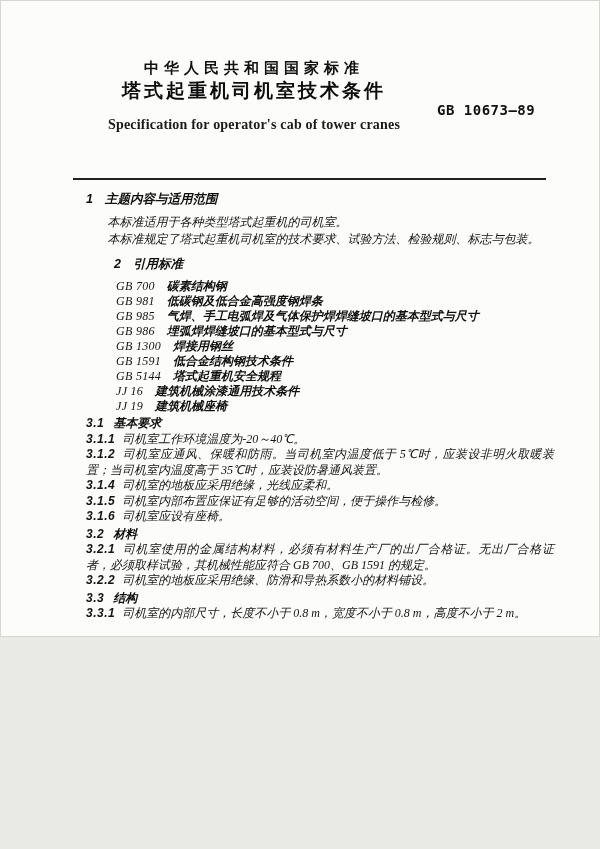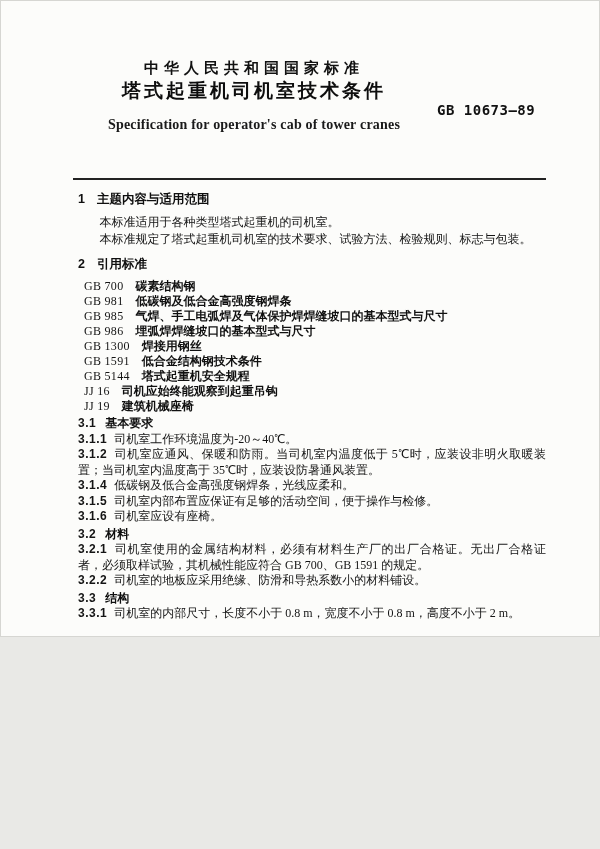--- a/index.html
+++ b/index.html
@@ -34,32 +34,32 @@
     font-family:"DejaVu Sans Mono", monospace;
     font-size:14px; font-weight:700; letter-spacing:0.5px; color:#111;
     white-space:nowrap;
   }
   .header-rule {
     position:absolute; top:177px; left:72px; width:473px; height:2px;
     background:#222;
   }
   
   .content {
-    position:absolute; top:190px; left:77px; width:468px;
-    font-size:12px; line-height:15.5px; color:#141414;
+    position:absolute; top:190px; left:85px; width:468px;
+    font-size:12px; line-height:15.5px; color:#141414;font-style:italic;
   }
   .sec-heading {
     font-family:"Liberation Sans", sans-serif;
     font-weight:700; font-size:12.5px; line-height:17px; color:#0f0f0f;
     margin-bottom:6px;
   }
-  .sec-heading.spaced { margin-top:8px; }
+  .sec-heading.spaced { margin-top:8px;margin-left:28px; }
   .sec-num { display:inline-block; margin-right:12px; }
   p.indent { text-indent:1.8em; line-height:17px; }
-  .refs { margin-left:6px; line-height:15px; }
+  .refs { margin-left:30px; line-height:15px; }
   .ref-row { white-space:nowrap; }
   .ref-code {
     display:inline-block; margin-right:12px;
     font-family:"Liberation Serif", serif; letter-spacing:0.3px;
   }
   .ref-name { font-family:"Liberation Sans", sans-serif; font-weight:700; color:#101010; }
   .clause { text-align:justify; line-height:15.5px; }
   .clause .cl-num {
     font-family:"Liberation Sans", sans-serif; font-weight:700;
     letter-spacing:0.5px; margin-right:7px; white-space:nowrap;
@@ -125,39 +125,39 @@
       <div class="ref-row">
         <span class="ref-code">GB 1300</span><span class="ref-name">焊接用钢丝</span>
       </div>
       <div class="ref-row">
         <span class="ref-code">GB 1591</span><span class="ref-name">低合金结构钢技术条件</span>
       </div>
       <div class="ref-row">
         <span class="ref-code">GB 5144</span><span class="ref-name">塔式起重机安全规程</span>
       </div>
       <div class="ref-row">
-        <span class="ref-code">JJ 16</span><span class="ref-name">司机应始终能观察到起重吊钩</span>
+        <span class="ref-code">JJ 16</span><span class="ref-name">建筑机械涂漆通用技术条件</span>
       </div>
       <div class="ref-row">
         <span class="ref-code">JJ 19</span><span class="ref-name">建筑机械座椅</span>
       </div>
     </div>
 
 
     <div class="clause clause-heading">
       <span class="cl-num">3.1</span><span class="cl-text">基本要求</span>
     </div>
     <div class="clause">
       <span class="cl-num">3.1.1</span><span class="cl-text">司机室工作环境温度为-20～40℃。</span>
     </div>
     <div class="clause">
       <span class="cl-num">3.1.2</span><span class="cl-text">司机室应通风、保暖和防雨。当司机室内温度低于 5℃时，应装设非明火取暖装置；当司机室内温度高于 35℃时，应装设防暑通风装置。</span>
     </div>
     <div class="clause">
-      <span class="cl-num">3.1.4</span><span class="cl-text">低碳钢及低合金高强度钢焊条，光线应柔和。</span>
+      <span class="cl-num">3.1.4</span><span class="cl-text">司机室的地板应采用绝缘，光线应柔和。</span>
     </div>
     <div class="clause">
       <span class="cl-num">3.1.5</span><span class="cl-text">司机室内部布置应保证有足够的活动空间，便于操作与检修。</span>
     </div>
     <div class="clause">
       <span class="cl-num">3.1.6</span><span class="cl-text">司机室应设有座椅。</span>
     </div>
     <div class="clause clause-heading">
       <span class="cl-num">3.2</span><span class="cl-text">材料</span>
     </div>

